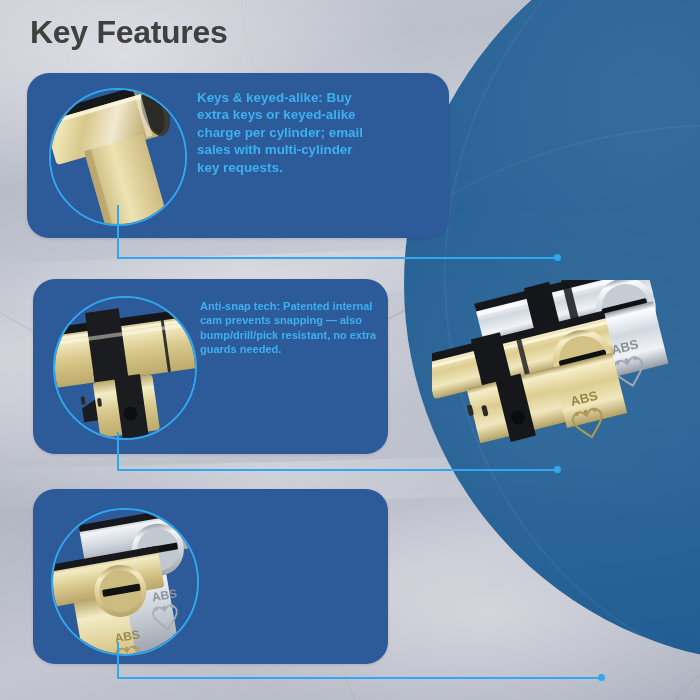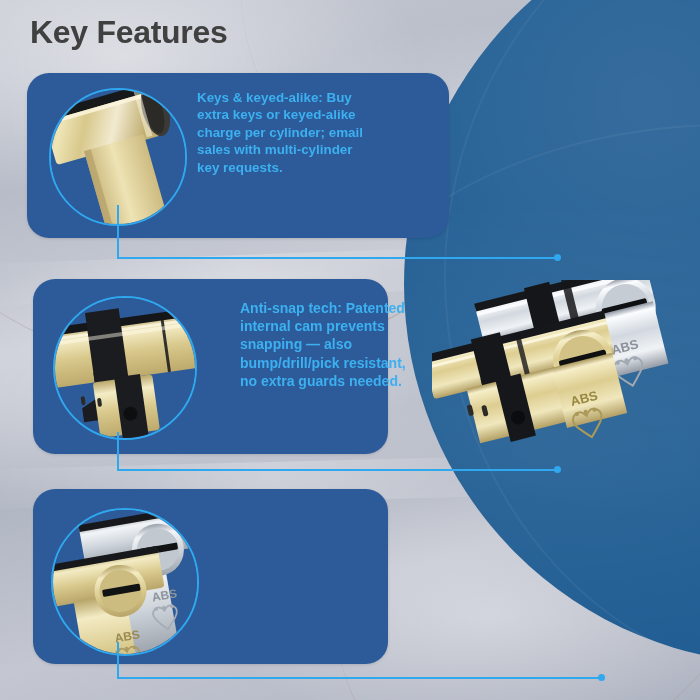--- a/index.html
+++ b/index.html
@@ -49,21 +49,21 @@
   #card3{left:33px;top:489px;width:355px;height:175px;}
 
   .thumb{position:absolute;border-radius:50%;border:2.5px solid #2fa8ef;overflow:hidden;
     background:#2d5b99;}
   #card1 .thumb{left:22px;top:15px;width:134px;height:134px;}
   #card2 .thumb{left:20px;top:17px;width:140px;height:140px;}
   #card3 .thumb{left:18px;top:19px;width:144px;height:144px;}
 
   .ctext{position:absolute;color:#3cb0f0;font-weight:bold;line-height:1.30;}
   #card1 .ctext{left:170px;top:16px;width:180px;font-size:13.4px;}
-  #card2 .ctext{left:167px;top:20px;width:185px;font-size:14px;margin-left:40px;}
+  #card2 .ctext{left:167px;top:20px;width:185px;font-size:11px;}
   #card3 .ctext{left:165px;top:22px;width:190px;font-size:13.4px;}
 
   
   .conn-v{position:absolute;width:2px;background:#2fa8ef;}
   .conn-h{position:absolute;height:2px;background:#2fa8ef;}
   .conn-dot{position:absolute;width:7px;height:7px;border-radius:50%;background:#2fa8ef;}
 
   
   .hero{position:absolute;left:432px;top:280px;width:256px;height:190px;}
 </style>

